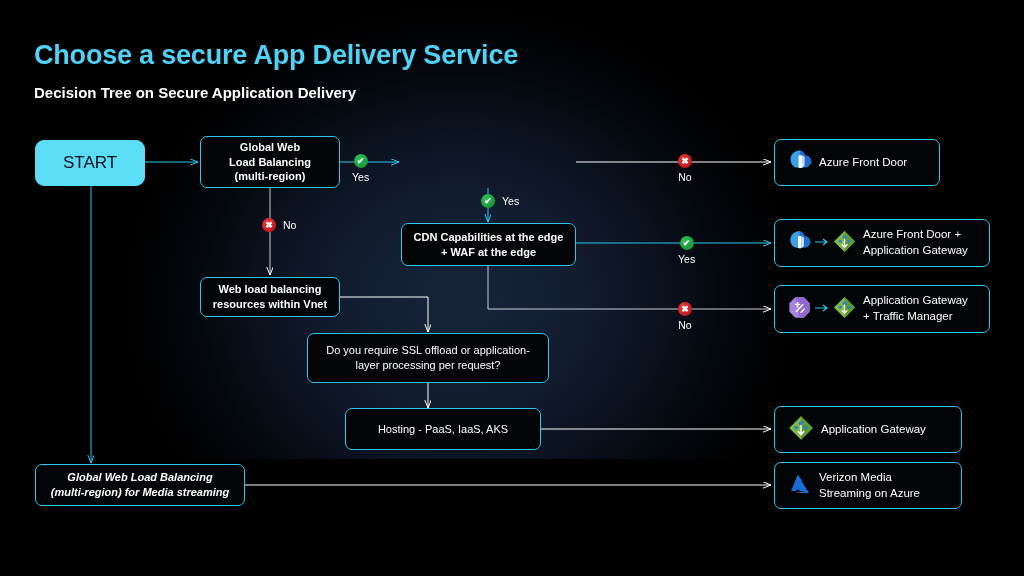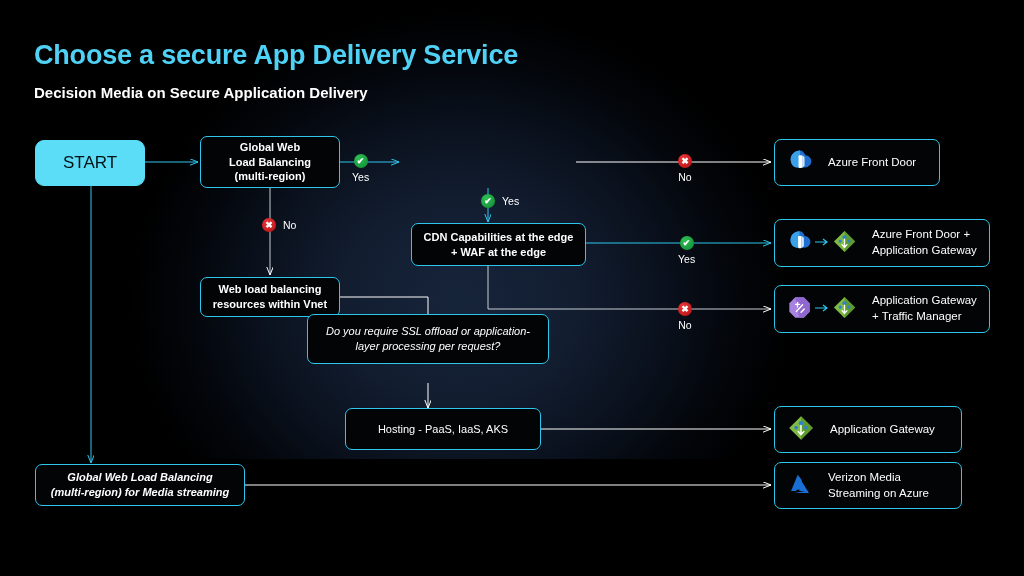--- a/index.html
+++ b/index.html
@@ -58,21 +58,21 @@
 
   
   .svc {
     position: absolute;
     border: 1px solid #2FC6EE;
     border-radius: 7px;
     background: #020406;
     display: flex;
     align-items: center;
     padding-left: 12px;
-    gap: 15px;
+    gap: 6px;
   }
   .svc .lbl {
     color: #ffffff;
     font-size: 11.5px;
     line-height: 1.35;
     text-align: left;
   }
   .ico { flex: 0 0 auto; display: block; }
   .chain { display: flex; align-items: center; gap: 3px; }
 
@@ -93,21 +93,21 @@
   .mtext { color: #ffffff; font-size: 10.5px; margin-top: 3px; }
   .marker.side { flex-direction: row; align-items: center; gap: 7px; }
   .marker.side .mtext { margin-top: 0; }
 </style>
 </head>
 <body>
 
 <div id="stage">
 
   <div class="hdr" id="title">Choose a secure App Delivery Service</div>
-  <div class="hdr" id="subtitle">Decision Media on Secure Application Delivery</div>
+  <div class="hdr" id="subtitle">Decision Tree on Secure Application Delivery</div>
 
   <svg id="wires">
     <defs>
       <marker id="ahW" markerWidth="9" markerHeight="9" refX="8" refY="3.2" orient="auto">
         <path d="M0,0 L8,3.2 L0,6.4" fill="none" stroke="#ffffff" stroke-width="1"></path>
       </marker>
       <marker id="ahC" markerWidth="9" markerHeight="9" refX="8" refY="3.2" orient="auto">
         <path d="M0,0 L8,3.2 L0,6.4" fill="none" stroke="#2FC6EE" stroke-width="1"></path>
       </marker>
     </defs>
@@ -141,29 +141,29 @@
 
   <div class="node start" style="left:35px; top:140px; width:110px; height:46px;align-items:center;">
     <span>START</span>
   </div>
 
   <div class="node" style="left:200px; top:136px; width:140px; height:52px;">
     <span>Global Web<br>Load Balancing<br>(multi-region)</span>
   </div>
 
 
-  <div class="node" style="left:401px; top:223px; width:175px; height:43px;margin-left:10px;">
+  <div class="node" style="left:401px; top:223px; width:175px; height:43px;">
     <span>CDN Capabilities at the edge<br>+  WAF at the edge</span>
   </div>
 
   <div class="node" style="left:200px; top:277px; width:140px; height:40px;">
     <span>Web load balancing<br>resources within Vnet</span>
   </div>
 
-  <div class="node plain" style="left:307px; top:314px; width:242px; height:50px;font-style:italic;">
+  <div class="node plain" style="left:307px; top:333px; width:242px; height:50px;">
     <span>Do you require SSL offload or application-<br>layer processing  per request?</span>
   </div>
 
   <div class="node plain" style="left:330px; top:408px; width:196px; height:42px;margin-left:15px;">
     <span>Hosting - PaaS, IaaS, AKS</span>
   </div>
 
   <div class="node" style="left:35px; top:464px; width:210px; height:42px;font-style:italic;">
     <span>Global Web Load Balancing<br>(multi-region) for Media streaming</span>
   </div>

